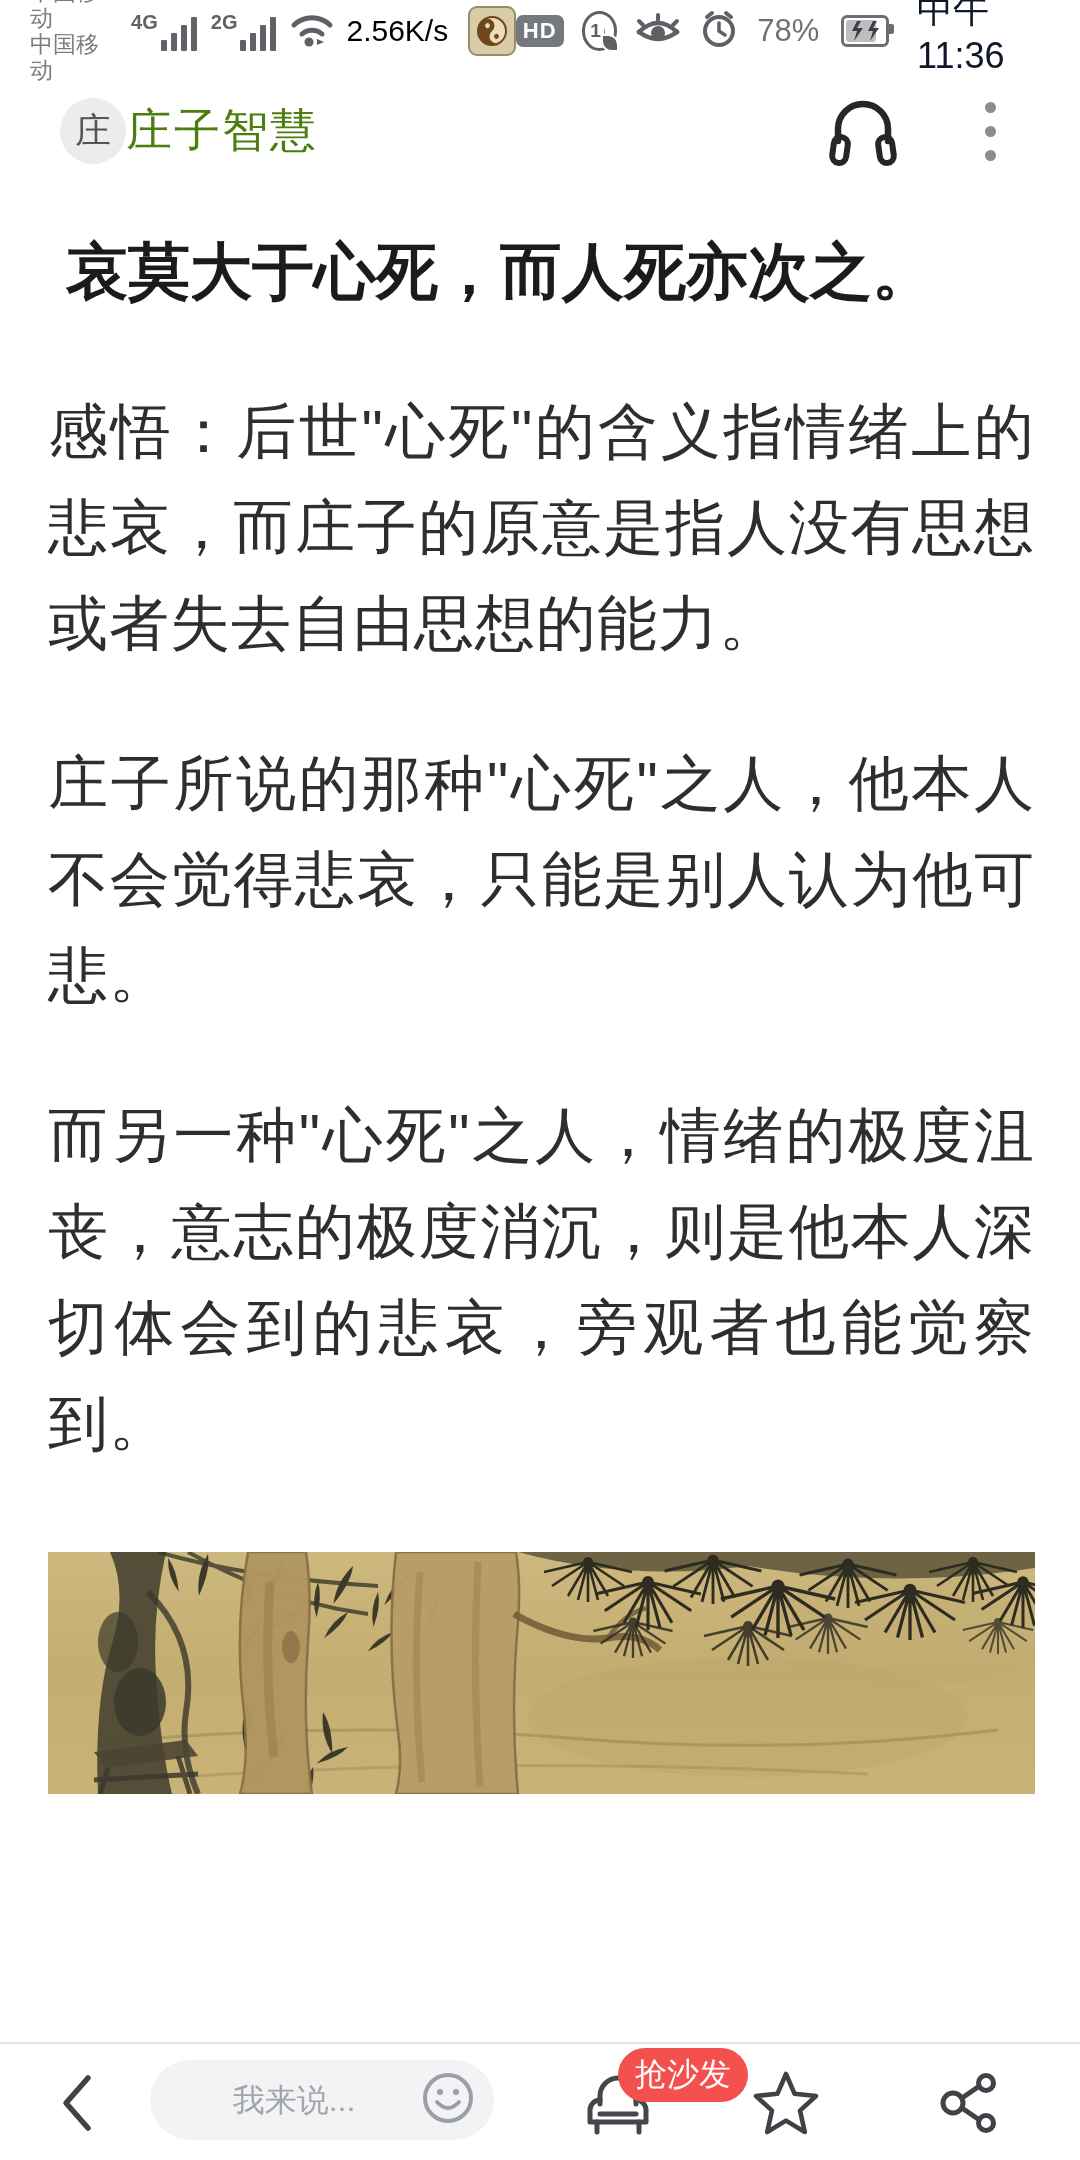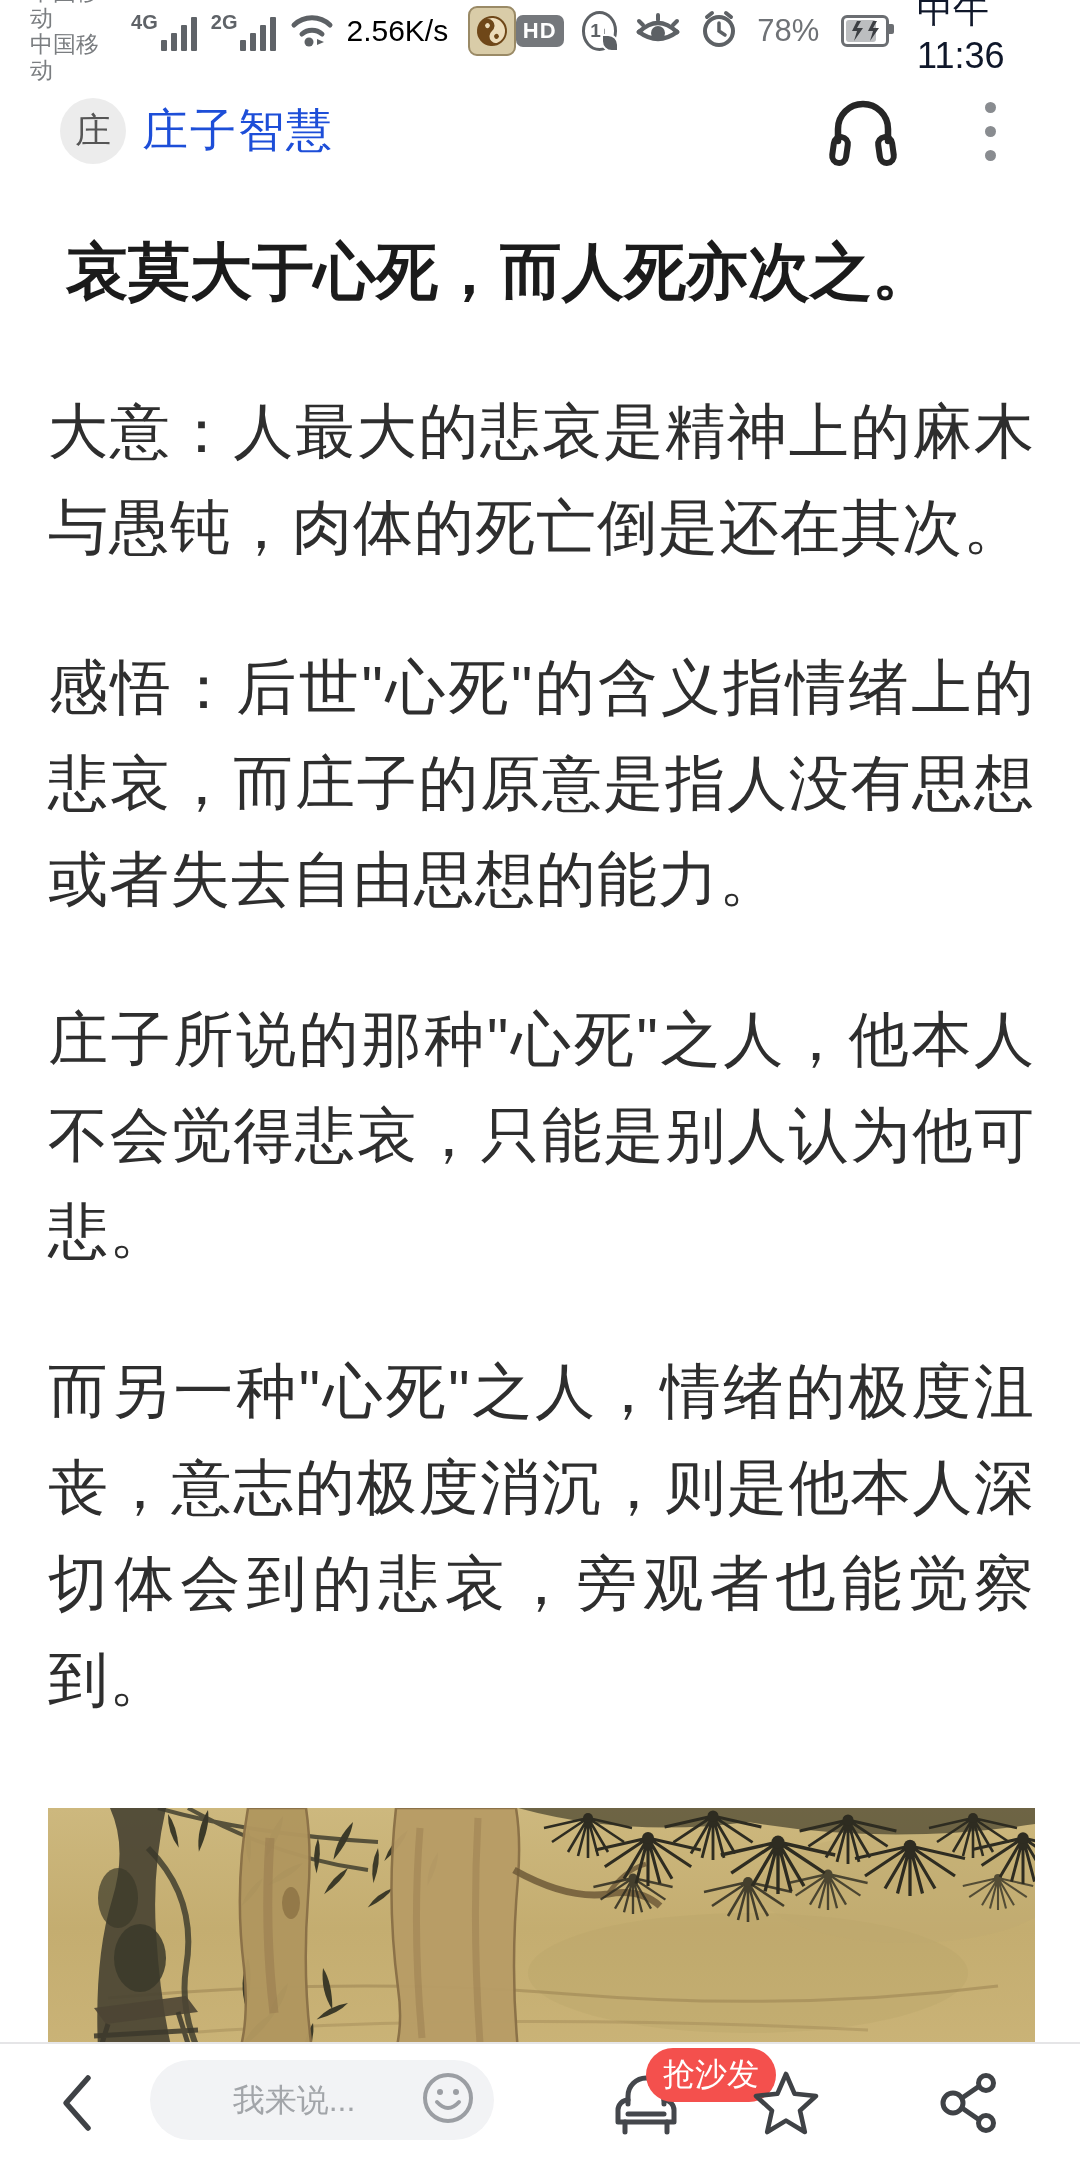--- a/index.html
+++ b/index.html
@@ -28,42 +28,42 @@
   .battery{position:relative;width:48px;height:26px;border:3px solid #6b6e72;border-radius:6px;background:#fff;margin-left:4px;}
   .battery .fill{position:absolute;left:2px;top:2px;bottom:2px;width:30px;background:#bcbec0;border-radius:3px;}
   .battery .nub{position:absolute;right:-8px;top:6px;width:5px;height:10px;background:#6b6e72;border-radius:0 2px 2px 0;}
   .battery svg{position:absolute;left:3px;top:1px;}
   .clock{font-size:36px;color:#0f172a;margin-left:10px;margin-right:10px;}
 
   
   .appheader{position:absolute;top:62px;left:0;right:0;height:138px;display:flex;align-items:center;}
   .avatar{margin-left:60px;width:66px;height:66px;border-radius:50%;background:#ececec;
     display:flex;align-items:center;justify-content:center;font-size:36px;color:#555;}
-  .htitle{margin-left:16px;font-size:46px;color:#1d4ed8;font-weight:500;letter-spacing:2px;}
+  .htitle{font-size:46px;color:#4d7c0f;font-weight:500;letter-spacing:2px;}
   .hicons{margin-left:auto;display:flex;align-items:center;}
   .headset{margin-right:84px;color:#262626;}
   .kebab{margin-right:84px;display:flex;flex-direction:column;gap:13px;}
   .kebab i{width:11px;height:11px;border-radius:50%;background:#898c90;}
 
   
   .article{position:absolute;top:206px;left:48px;right:45px;}
   .atitle{margin:18px;font-size:62px;line-height:96px;font-weight:bold;color:#1b1b1b;letter-spacing:0px;}
   .article p{margin:64px 0 0 0;font-size:60px;line-height:96px;color:#2e2e2e;letter-spacing:1px;
     text-align:justify;}
   .painting{margin-top:80px;width:987px;height:242px;display:block;background:#c8b278;}
 
   
   .bottombar{position:absolute;left:0;right:0;top:2042px;height:118px;background:#fff;border-top:2px solid #e5e5e7;}
   .back{position:absolute;left:58px;top:28px;color:#3f4246;}
   .commentPill{position:absolute;left:150px;top:16px;width:344px;height:80px;border-radius:42px;background:#f2f3f5;
     display:flex;align-items:center;padding:0 18px;box-sizing:border-box;}
   .commentPill input{flex:1;border:none;outline:none;background:transparent;font-size:32px;color:#555;
     text-align:center;font-family:inherit;min-width:0;}
   .commentPill input::placeholder{color:#a2a5a9;}
-  .sofaWrap{position:absolute;left:606px;top:30px;width:80px;height:70px;color:#44474c;}
+  .sofaWrap{position:absolute;left:578px;top:30px;width:80px;height:70px;color:#44474c;}
   .sofaBadge{position:absolute;left:40px;top:-26px;background:#f4504d;color:#fff;font-size:32px;
     padding:5px 17px;border-radius:28px;white-space:nowrap;}
   .starBtn{position:absolute;left:752px;top:26px;color:#3f4246;}
   .shareBtn{position:absolute;left:938px;top:28px;color:#3f4246;}
 </style>
 </head>
 <body>
 
 <div class="screen">
 
@@ -173,21 +173,20 @@
       <span class="kebab">
           <i></i>
           <i></i>
           <i></i>
         </span>
     </div>
   </div>
 
   <div class="article">
     <h1 class="atitle">哀莫大于心死，而人死亦次之。</h1>
-    <p>大意：人最大的悲哀是精神上的麻木与愚钝，肉体的死亡倒是还在其次。</p>
     <p>感悟：后世"心死"的含义指情绪上的悲哀，而庄子的原意是指人没有思想或者失去自由思想的能力。</p>
     <p>庄子所说的那种"心死"之人，他本人不会觉得悲哀，只能是别人认为他可悲。</p>
     <p>而另一种"心死"之人，情绪的极度沮丧，意志的极度消沉，则是他本人深切体会到的悲哀，旁观者也能觉察到。</p>
 
     <div class="painting">
       <svg width="987" height="242" viewBox="0 0 987 242" preserveAspectRatio="none">
         <defs>
           <linearGradient id="silk" x1="0" y1="0" x2="0" y2="1">
             <stop offset="0" stop-color="#cdb87e"></stop>
               <stop offset="0.5" stop-color="#c4ad70"></stop>

